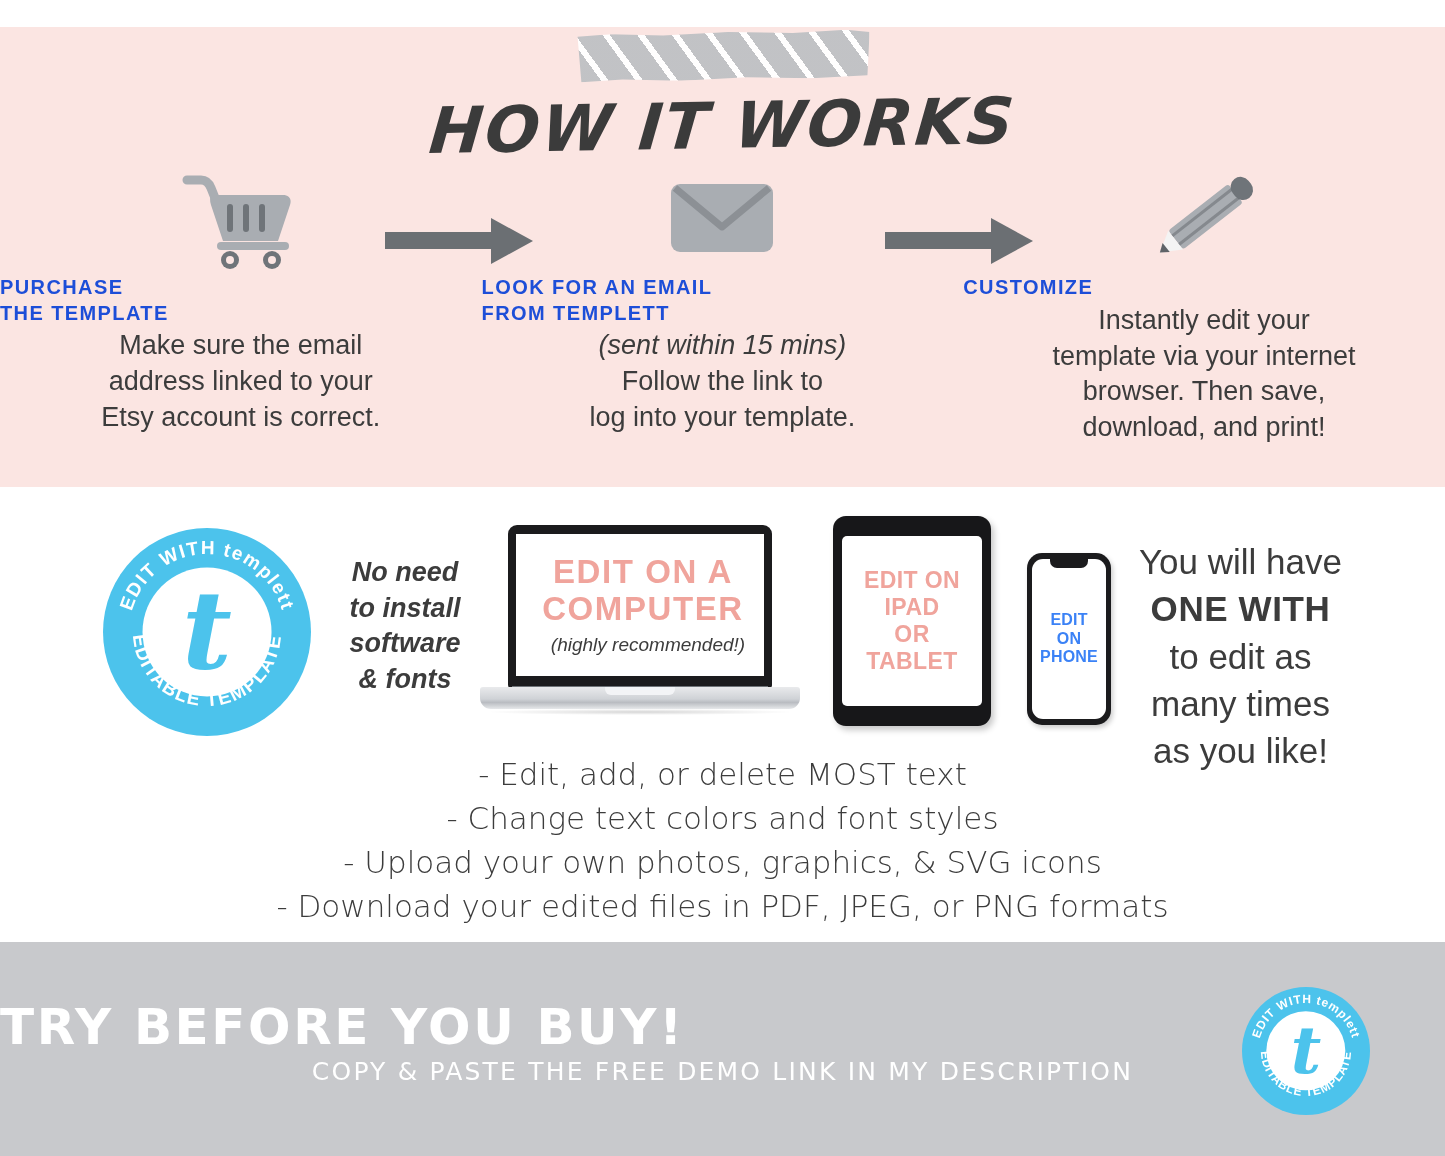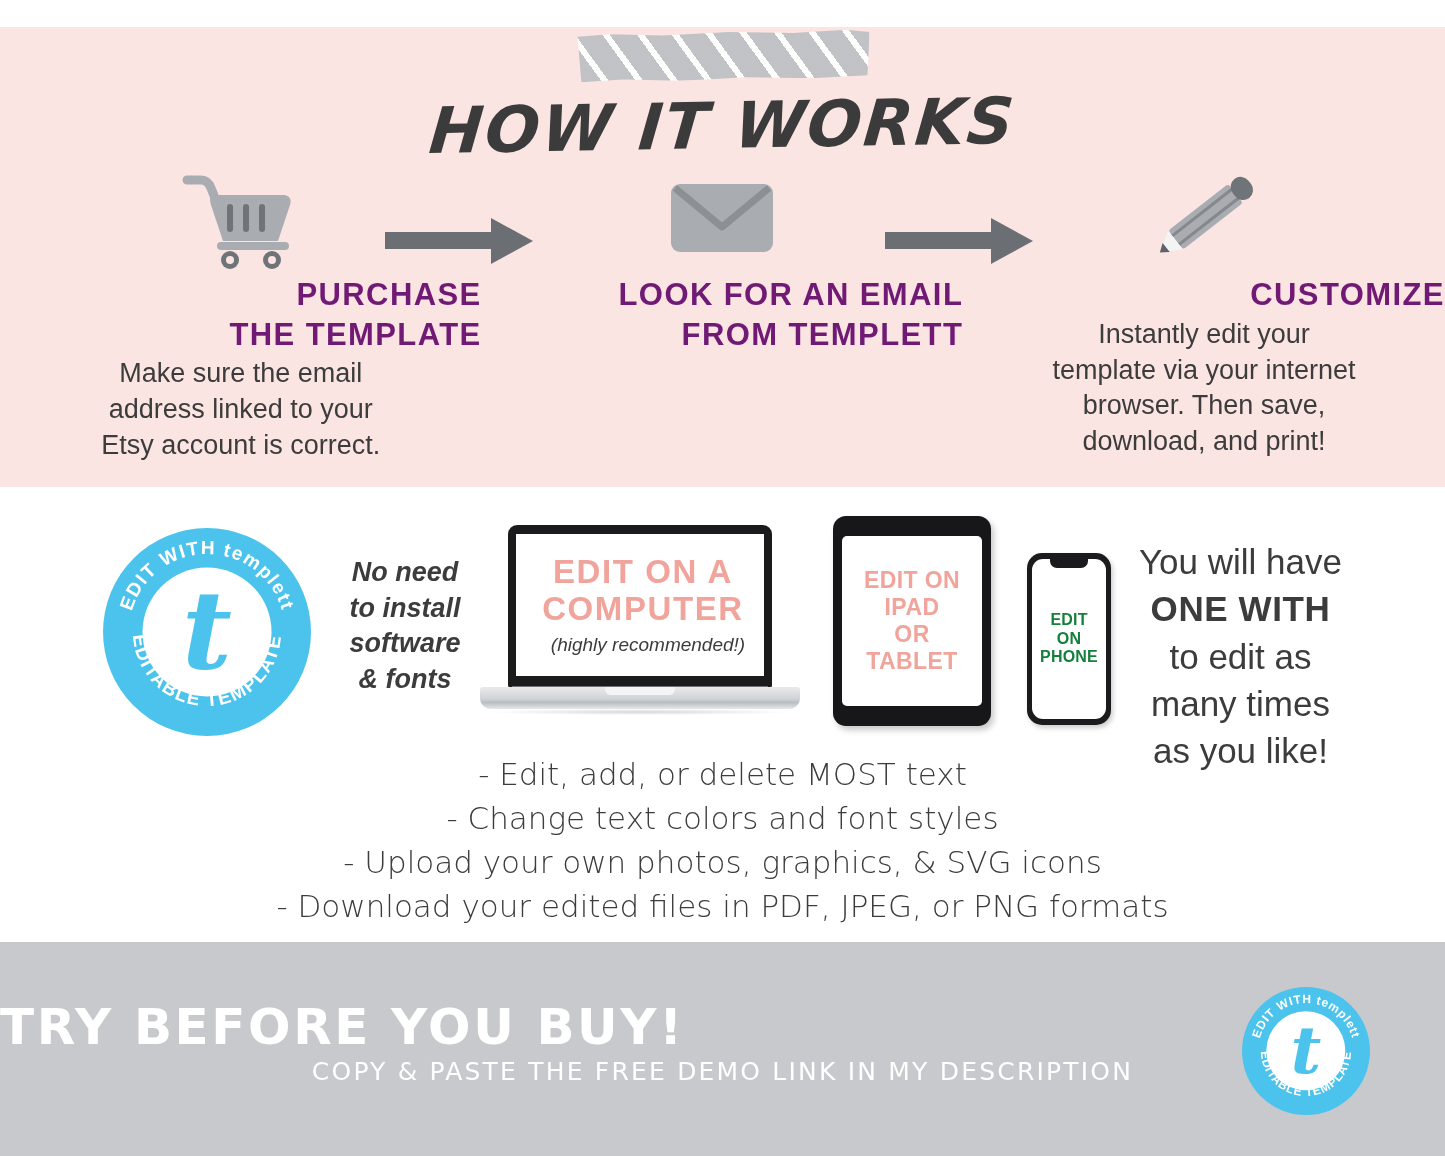--- a/index.html
+++ b/index.html
@@ -37,22 +37,22 @@
   }
 
   
   .steps {
     position: absolute; left: 0; top: 138px; width: 1445px; height: 320px;
     display: flex; align-items: flex-start;
   }
   .step { width: 33.33%; position: relative; }
   .step-icon { height: 110px; display: flex; align-items: center; justify-content: center; }
   .step-title {
-    font-size: 31px; font-weight: 700; color: #701a75;
-    letter-spacing: 1.4px; text-align: right; line-height: 1.28;
+    font-size: 20px; font-weight: 700; color: #1d4ed8;
+    letter-spacing: 1.4px; text-align: left; line-height: 1.28;
   }
   .step-body {
     font-size: 27px; color: #3c3c3c; text-align: center;
     line-height: 1.33; margin-top: 2px; font-weight: 400;
   }
   .step-body .ital { font-style: italic; }
 
   
   .arrow {
     position: absolute; top: 189px; width: 148px; height: 26px;
@@ -155,21 +155,21 @@
   }
   .phone-screen {
     width: 100%; height: 100%; background: #fff; border-radius: 11px;
     position: relative; display: flex; align-items: center; justify-content: center;
   }
   .phone-notch {
     position: absolute; left: 50%; top: 0; transform: translateX(-50%);
     width: 38px; height: 9px; background: #1b1b1d; border-radius: 0 0 7px 7px;
   }
   .phone-txt {
-    font-size: 16px; font-weight: 700; color: #15803d;
+    font-size: 16px; font-weight: 700; color: #3b82f6;
     text-align: center; line-height: 1.15; letter-spacing: .2px;
   }
 
   .one-year {
     position: absolute; left: 1128px; top: 538px; width: 225px;
     font-size: 35px; color: #3c3c3c; text-align: center; line-height: 1.35;
   }
   .one-year .strong { font-weight: 700; letter-spacing: .6px; }
 
   
@@ -245,20 +245,25 @@
             <svg width="106" height="76" viewBox="0 0 106 76">
               <rect x="2" y="4" width="102" height="68" rx="9" fill="#a9adb2"></rect>
               <path d="M6 8 L53 47 L100 8" fill="none" stroke="#8c9095" stroke-width="7" stroke-linejoin="round"></path>
             </svg>
           </span>
         </div>
         <div class="step-title">
           <div>LOOK FOR AN EMAIL</div>
           <div>FROM TEMPLETT</div>
         </div>
+        <div class="step-body">
+          <div class="ital">(sent within 15 mins)</div>
+          <div>Follow the link to</div>
+          <div>log into your template.</div>
+        </div>
       </div>
 
       <div class="step">
         <div class="step-icon">
           <span>
             <svg width="120" height="96" viewBox="0 0 120 96">
               <g transform="rotate(-38 60 48)">
                 <rect x="24" y="36" width="76" height="24" rx="3" fill="#a9adb2"></rect>
                 <rect x="24" y="41" width="76" height="3" fill="#85898e"></rect>
                 <rect x="24" y="52" width="76" height="3" fill="#85898e"></rect>

